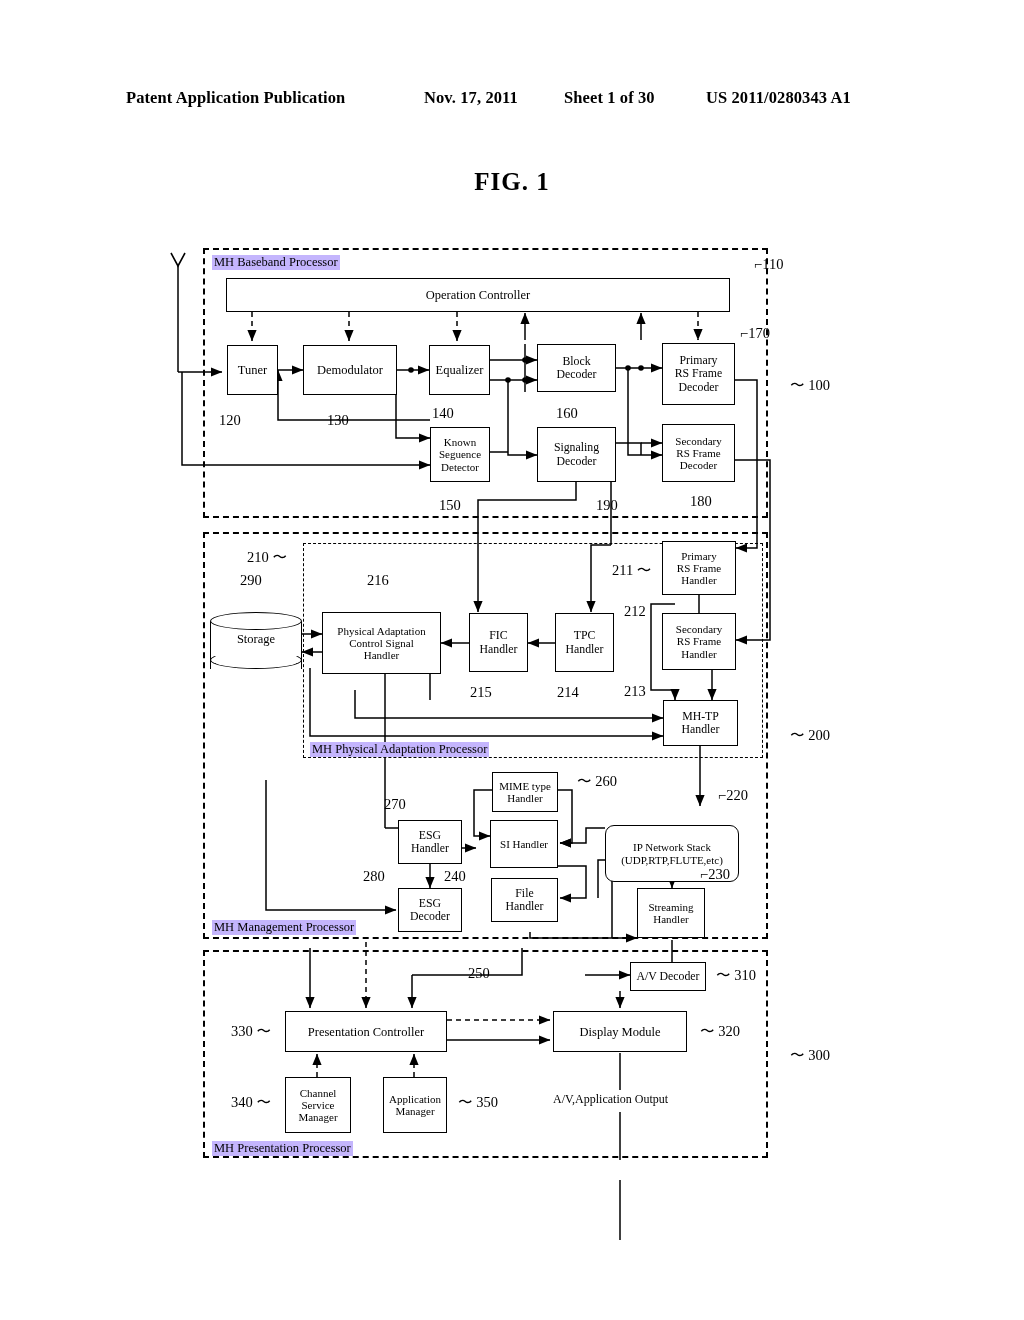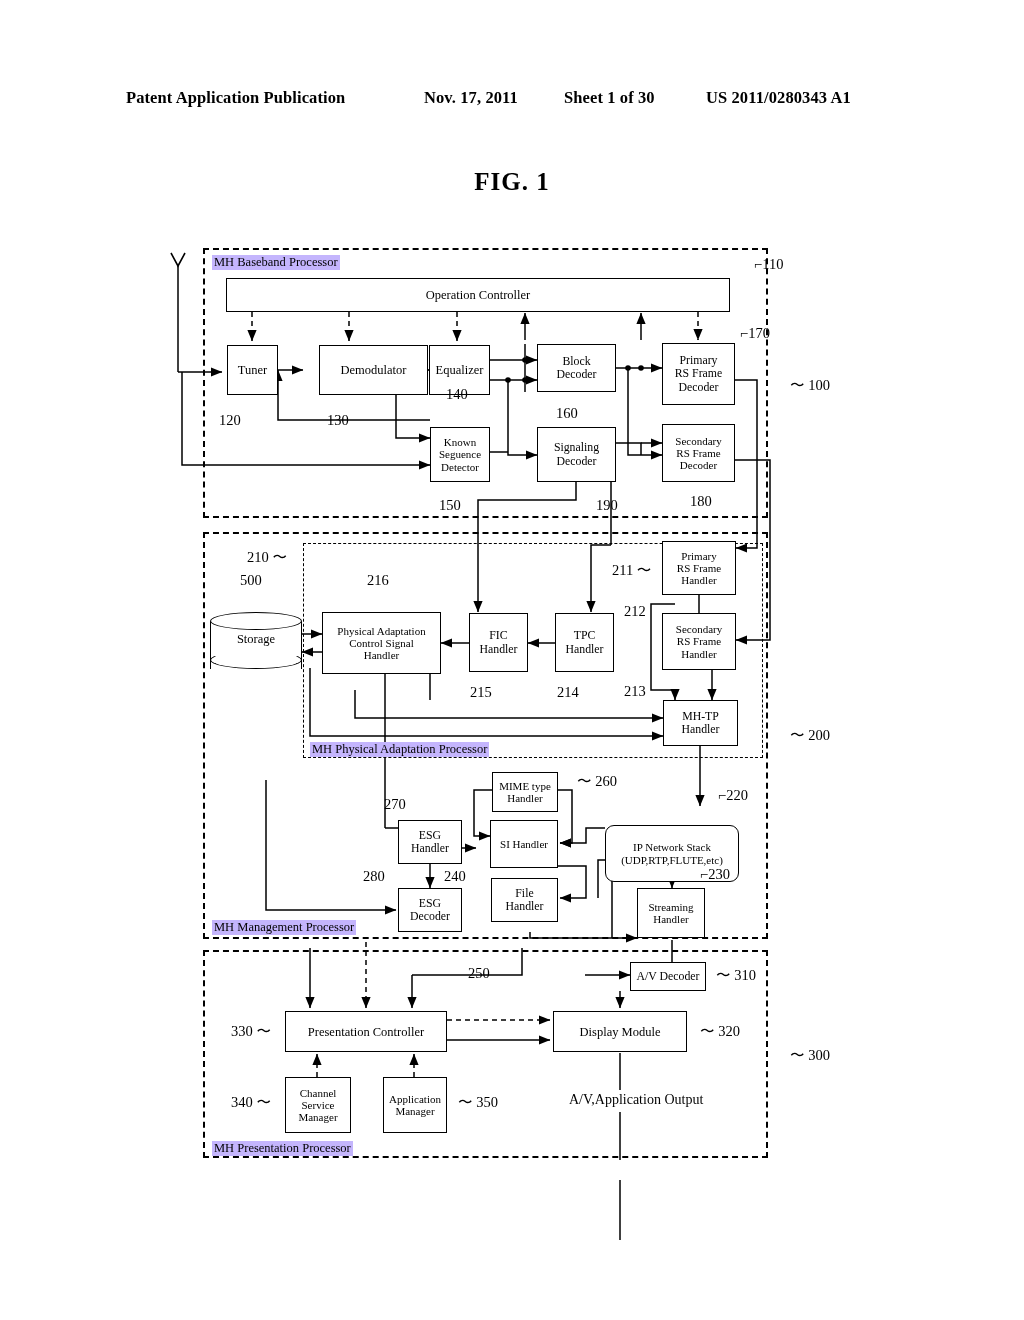--- a/index.html
+++ b/index.html
@@ -68,21 +68,21 @@
     position:absolute;left:0;top:39px;width:92px;height:18px;
     border:1.6px solid #000;border-radius:50%;background:transparent;
     box-sizing:border-box;border-top-color:transparent;
   }
   #storage .cyl-txt{
     position:absolute;left:0;top:20px;width:92px;text-align:center;
     font-size:12.5px;z-index:2;
   }
 
   
-  .flabel{position:absolute;font-size:14px;white-space:nowrap;z-index:6;margin-left:16px;}
+  .flabel{position:absolute;font-size:12px;white-space:nowrap;z-index:6;}
 </style>
 </head>
 <body>
 
 <div id="hdr">
   <span class="h-pub">Patent Application Publication</span>
   <span class="h-date">Nov. 17, 2011</span>
   <span class="h-sheet">Sheet 1 of 30</span>
   <span class="h-num">US 2011/0280343 A1</span>
 </div>
@@ -238,29 +238,29 @@
   <div class="box" style="left:226px;top:278px;width:504px;height:34px;">
     <span>Operation Controller</span>
   </div>
   <div class="ref" style="left:722px;top:256px;margin-left:32px;">⌐<span>110</span></div>
 
   <div class="box" style="left:227px;top:345px;width:51px;height:50px;">
     <span>Tuner</span>
   </div>
   <div class="ref" style="left:219px;top:412px;"><span>120</span></div>
 
-  <div class="box" style="left:303px;top:345px;width:109px;height:50px;margin-left:16px;">
+  <div class="box" style="left:303px;top:345px;width:94px;height:50px;">
     <span>Demodulator</span>
   </div>
   <div class="ref" style="left:327px;top:412px;"><span>130</span></div>
 
   <div class="box" style="left:429px;top:345px;width:61px;height:50px;">
     <span>Equalizer</span>
   </div>
-  <div class="ref" style="left:432px;top:386px;margin-left:14px;"><span>140</span></div>
+  <div class="ref" style="left:432px;top:405px;"><span>140</span></div>
 
   <div class="box sm" style="left:537px;top:344px;width:79px;height:48px;white-space:pre-line;">
     <span>Block
 Decoder</span>
   </div>
   <div class="ref" style="left:556px;top:405px;"><span>160</span></div>
 
   <div class="box sm" style="left:662px;top:343px;width:73px;height:62px;white-space:pre-line;">
     <span>Primary
 RS Frame
@@ -295,21 +295,21 @@
   <div class="group inner" id="grp-physadapt" style="left:303px;top:543px;width:460px;height:215px;"></div>
   <div class="glabel" style="left:310px;top:742px;">MH Physical Adaptation Processor</div>
   <div class="ref" style="left:247px;top:548px;"><span>210</span> 〜</div>
 
   <div id="storage">
     <div class="cyl-body"></div>
     <div class="cyl-bot"></div>
     <div class="cyl-top"></div>
     <div class="cyl-txt">Storage</div>
   </div>
-  <div class="ref" style="left:240px;top:572px;"><span>500</span></div>
+  <div class="ref" style="left:240px;top:572px;"><span>290</span></div>
 
   <div class="box tiny" style="left:322px;top:612px;width:119px;height:62px;white-space:pre-line;">
     <span>Physical Adaptation
 Control Signal
 Handler</span>
   </div>
   <div class="ref" style="left:367px;top:572px;"><span>216</span></div>
 
   <div class="box sm" style="left:469px;top:613px;width:59px;height:59px;white-space:pre-line;">
     <span>FIC

